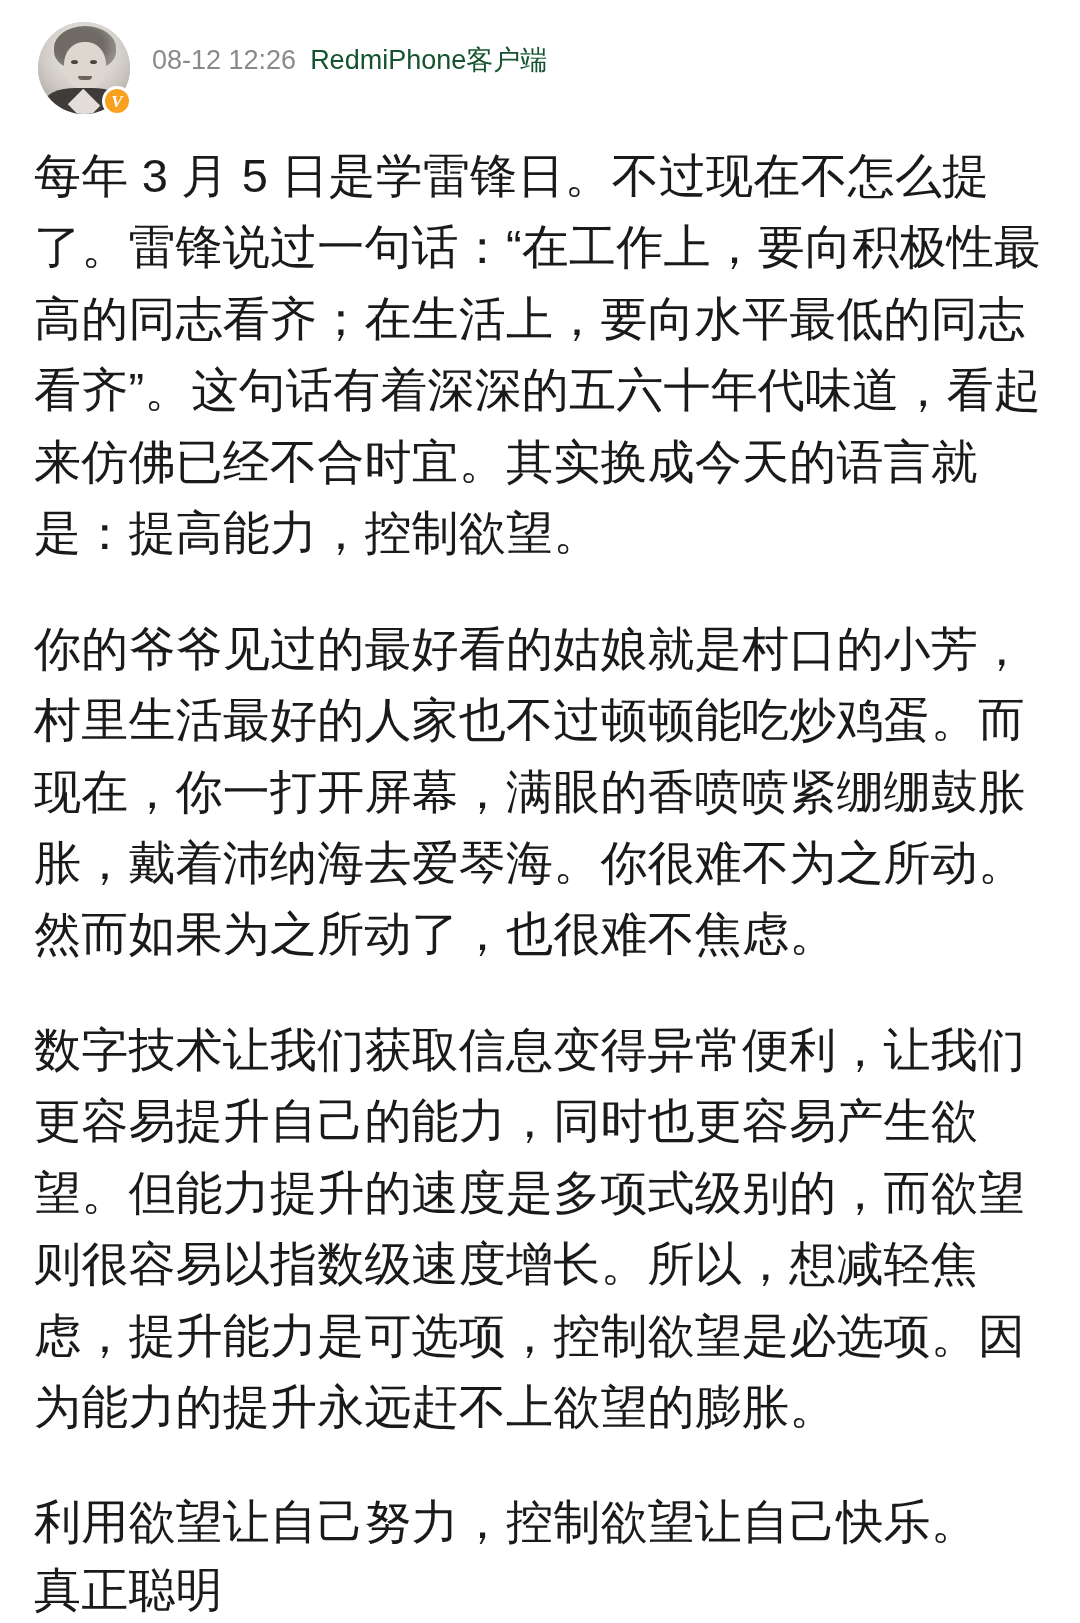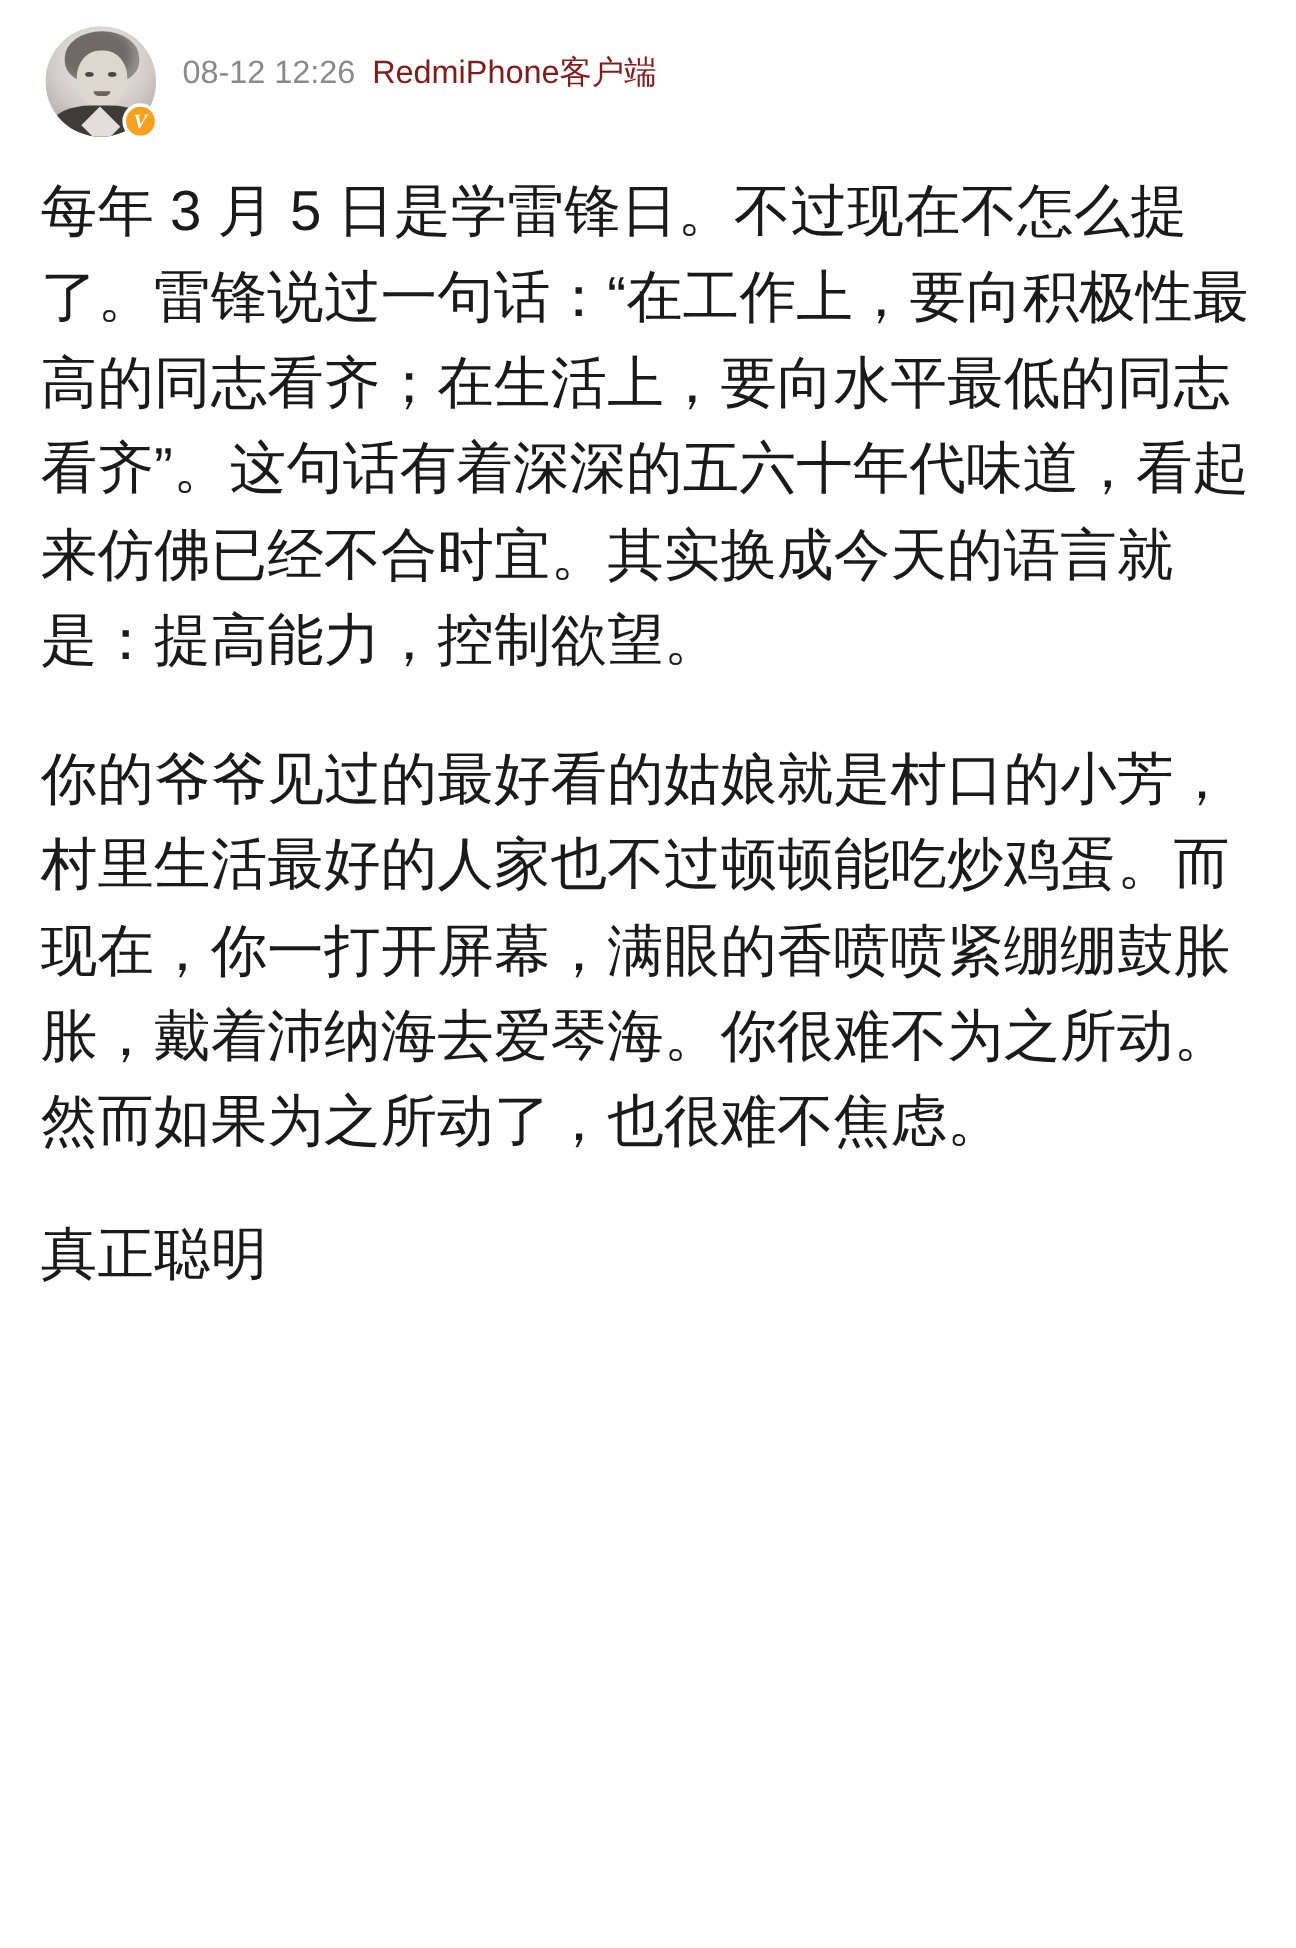--- a/index.html
+++ b/index.html
@@ -131,21 +131,21 @@
   .subline {
     margin-top: 14px;
     font-size: 27px;
     color: #8a8a8a;
     display: flex;
     align-items: center;
     gap: 14px;
     white-space: nowrap;
   }
   .source {
-    color: #7f1d1d;
+    color: #14532d;
   }
 
   
   .content {
     margin-top: 26px;
     font-size: 47px;
     line-height: 1.52;
     color: #1a1a1a;
     letter-spacing: .2px;
     word-break: break-all;
@@ -187,16 +187,18 @@
         <span>08-12 12:26</span>
         <span class="source">RedmiPhone客户端</span>
       </div>
     </div>
 
   </div>
 
   <div class="content">
     <p class="para">每年 3 月 5 日是学雷锋日。不过现在不怎么提了。雷锋说过一句话：“在工作上，要向积极性最高的同志看齐；在生活上，要向水平最低的同志看齐”。这句话有着深深的五六十年代味道，看起来仿佛已经不合时宜。其实换成今天的语言就是：提高能力，控制欲望。</p>
     <p class="para">你的爷爷见过的最好看的姑娘就是村口的小芳，村里生活最好的人家也不过顿顿能吃炒鸡蛋。而现在，你一打开屏幕，满眼的香喷喷紧绷绷鼓胀胀，戴着沛纳海去爱琴海。你很难不为之所动。然而如果为之所动了，也很难不焦虑。</p>
+    <p class="para">数字技术让我们获取信息变得异常便利，让我们更容易提升自己的能力，同时也更容易产生欲望。但能力提升的速度是多项式级别的，而欲望则很容易以指数级速度增长。所以，想减轻焦虑，提升能力是可选项，控制欲望是必选项。因为能力的提升永远赶不上欲望的膨胀。</p>
+    <p class="para tail">利用欲望让自己努力，控制欲望让自己快乐。</p>
     <p class="para tail">真正聪明</p>
   </div>
 
 </div>
 
 </body></html>

